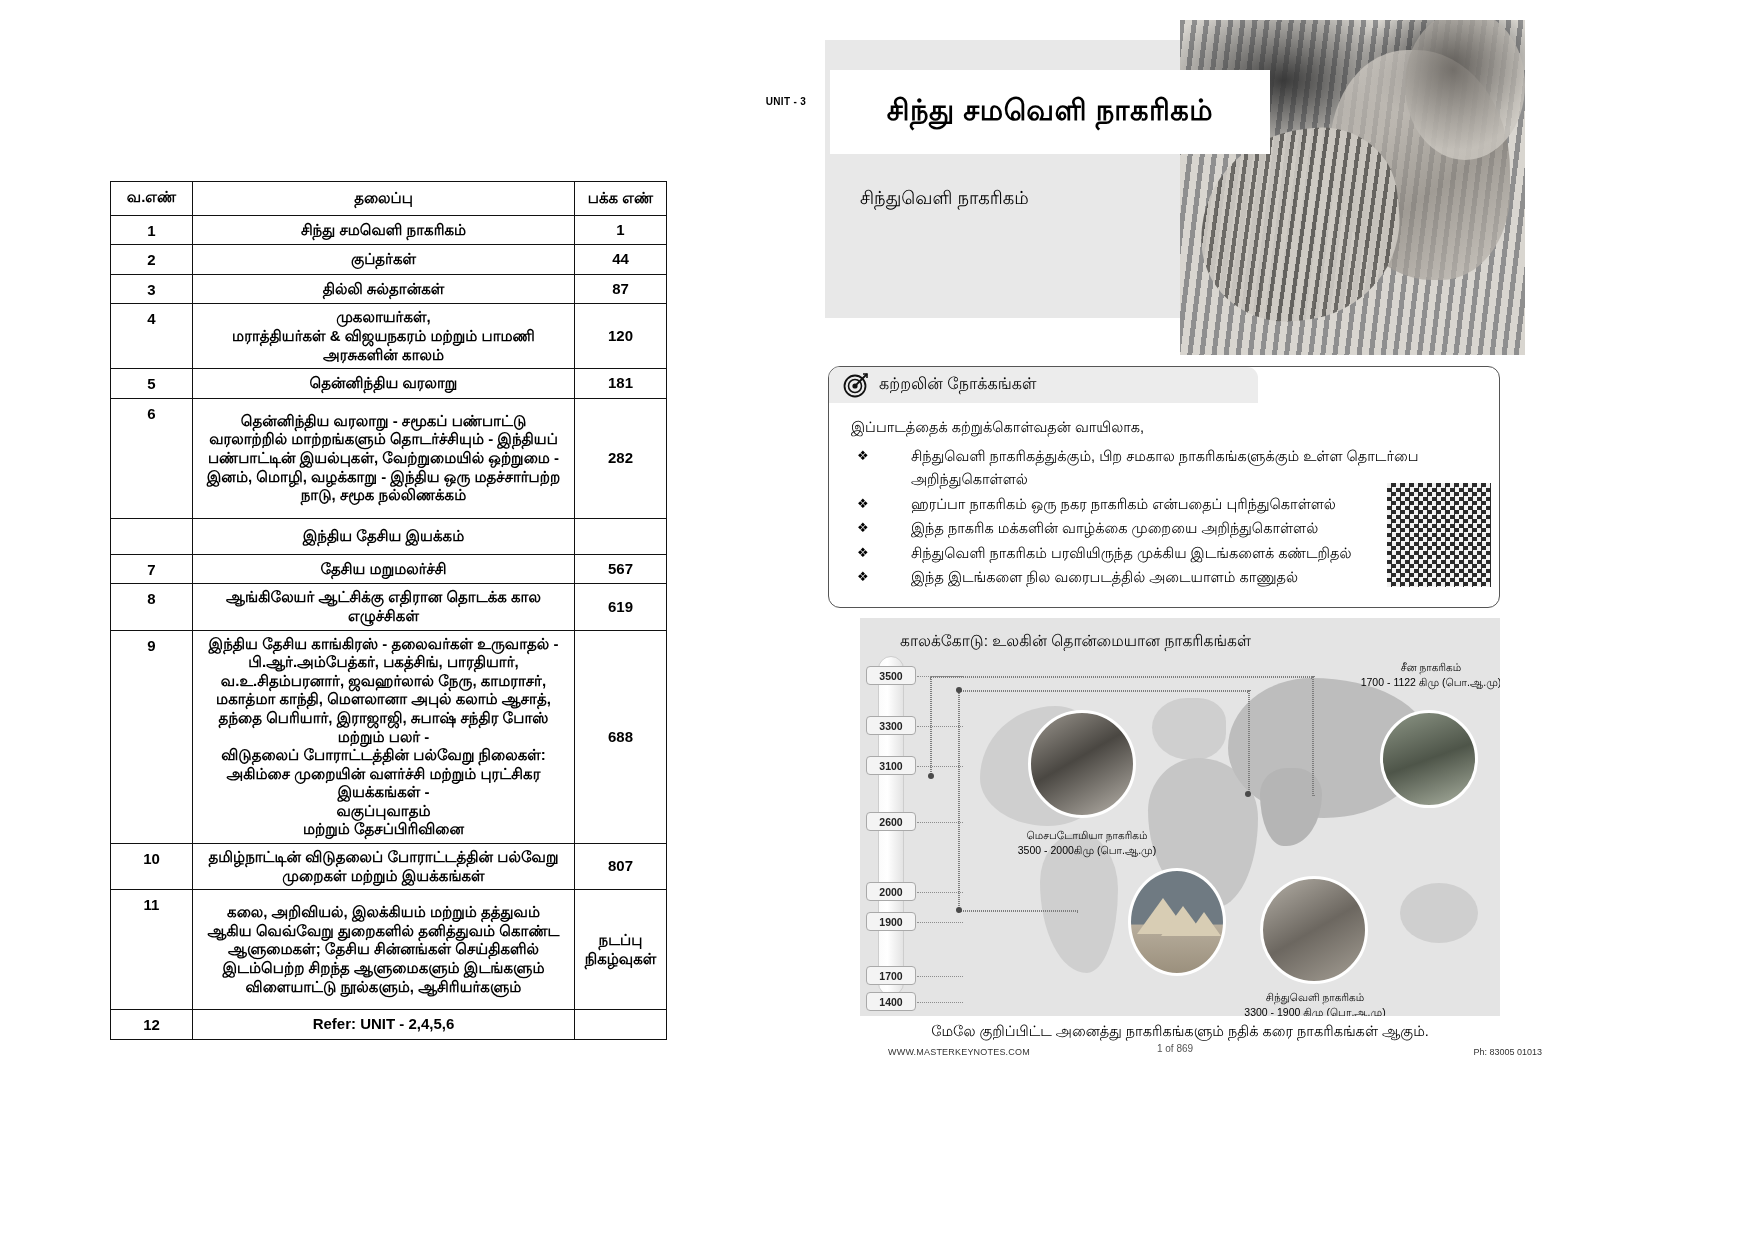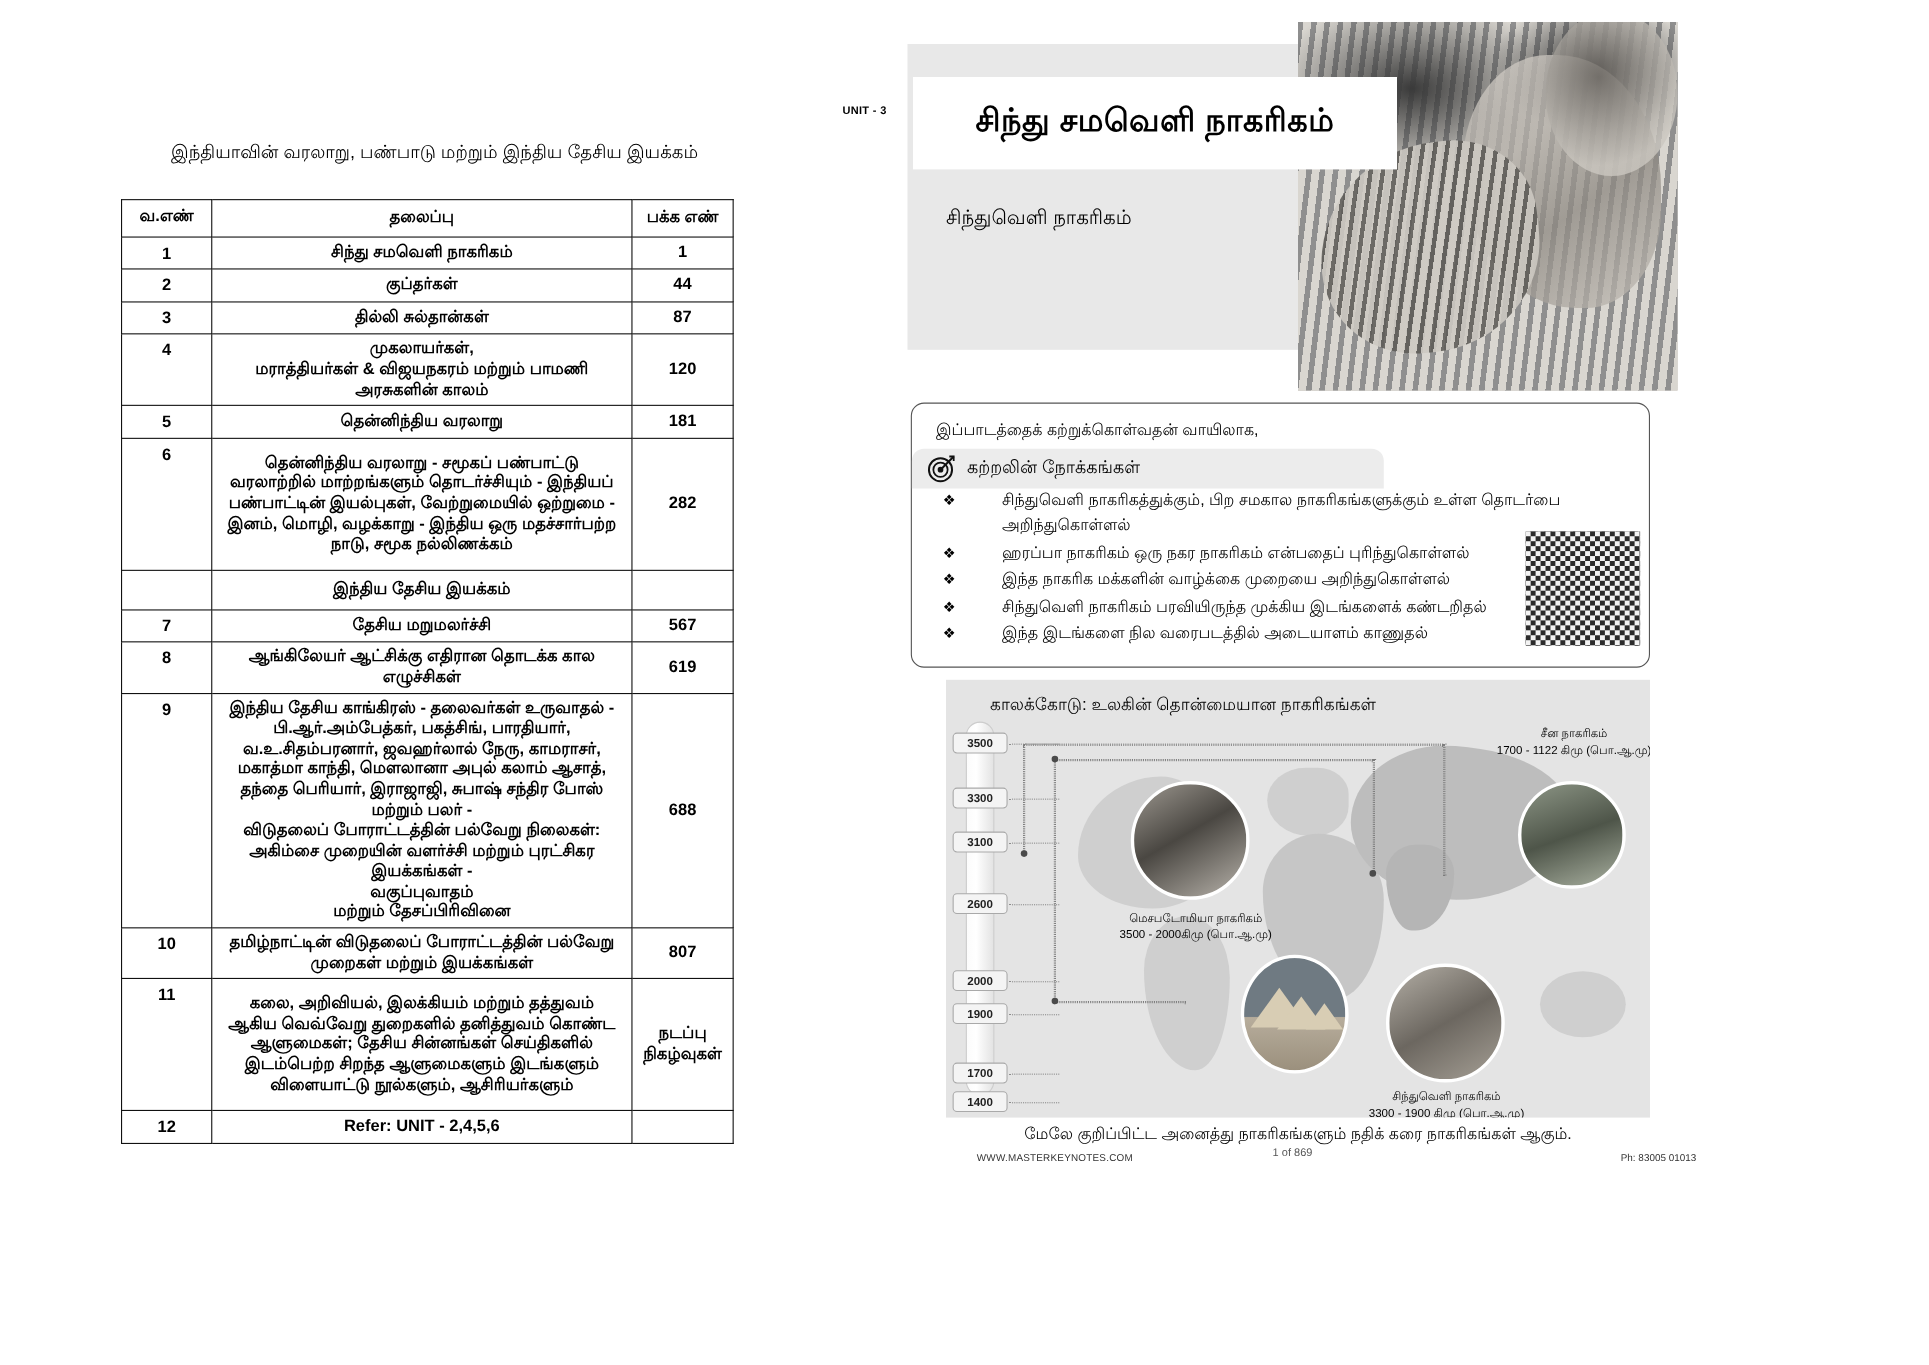--- a/index.html
+++ b/index.html
@@ -280,21 +280,20 @@
     position: absolute; right: 212px; top: 1047px;
     font-size: 9px; color: #333;
   }
 </style>
 </head>
 <body>
 
 <div id="left-page">
 
   <div id="unit-label">UNIT - 3</div>
-  <div id="unit-subtitle">இந்தியாவின் வரலாறு, பண்பாடு மற்றும் இந்திய தேசிய இயக்கம்</div>
 
   <table id="toc-table">
     <thead>
       <tr>
         <td class="c-no">வ.எண்</td>
         <td class="c-title">தலைப்பு</td>
         <td class="c-page">பக்க எண்</td>
       </tr>
     </thead>
     <tbody id="toc-body">
@@ -427,35 +426,35 @@
       <div class="relief-c"></div>
       <div class="relief-a"></div>
     </div>
     <div id="banner-title-plate">
       <span id="banner-title">சிந்து சமவெளி நாகரிகம்</span>
     </div>
     <div id="banner-sub">சிந்துவெளி நாகரிகம்</div>
   </div>
 
   <div id="objectives-box">
-    <div id="objectives-intro">இப்பாடத்தைக் கற்றுக்கொள்வதன் வாயிலாக,</div>
-
     <div id="objectives-header">
       <span id="target-icon">
         <svg width="26" height="26" viewBox="0 0 26 26">
           <circle cx="12" cy="14" r="10.5" fill="none" stroke="#111" stroke-width="1.8"></circle>
           <circle cx="12" cy="14" r="6.5" fill="none" stroke="#111" stroke-width="1.6"></circle>
           <circle cx="12" cy="14" r="2.6" fill="#111"></circle>
           <path d="M12 14 L24 2" stroke="#111" stroke-width="1.8" fill="none"></path>
           <path d="M20 2 L24 2 L24 6" fill="none" stroke="#111" stroke-width="1.6"></path>
         </svg>
       </span>
       <span id="objectives-header-label">கற்றலின் நோக்கங்கள்</span>
     </div>
 
+    <div id="objectives-intro">இப்பாடத்தைக் கற்றுக்கொள்வதன் வாயிலாக,</div>
+
     <ul id="objectives-list">
         <li><span class="bullet">❖</span><span>சிந்துவெளி நாகரிகத்துக்கும், பிற சமகால நாகரிகங்களுக்கும் உள்ள தொடர்பை அறிந்துகொள்ளல்</span></li>
         <li><span class="bullet">❖</span><span>ஹரப்பா நாகரிகம் ஒரு நகர நாகரிகம் என்பதைப் புரிந்துகொள்ளல்</span></li>
         <li><span class="bullet">❖</span><span>இந்த நாகரிக  மக்களின் வாழ்க்கை முறையை அறிந்துகொள்ளல்</span></li>
         <li><span class="bullet">❖</span><span>சிந்துவெளி நாகரிகம் பரவியிருந்த  முக்கிய இடங்களைக் கண்டறிதல்</span></li>
         <li><span class="bullet">❖</span><span>இந்த இடங்களை நில வரைபடத்தில் அடையாளம் காணுதல்</span></li>
       </ul>
 
     <div id="qr-code"></div>
   </div>

